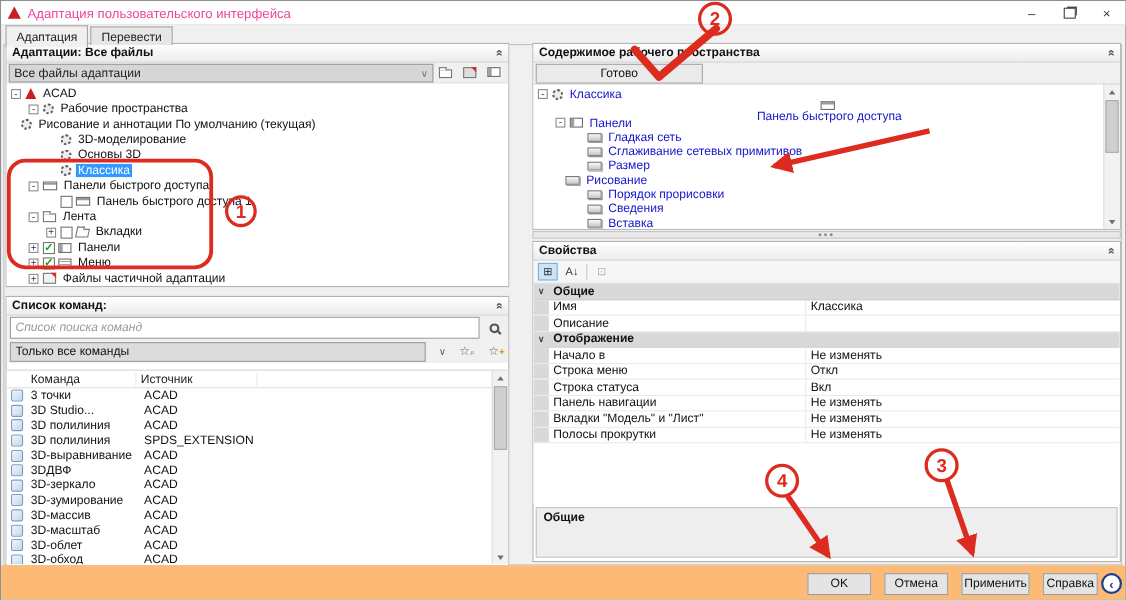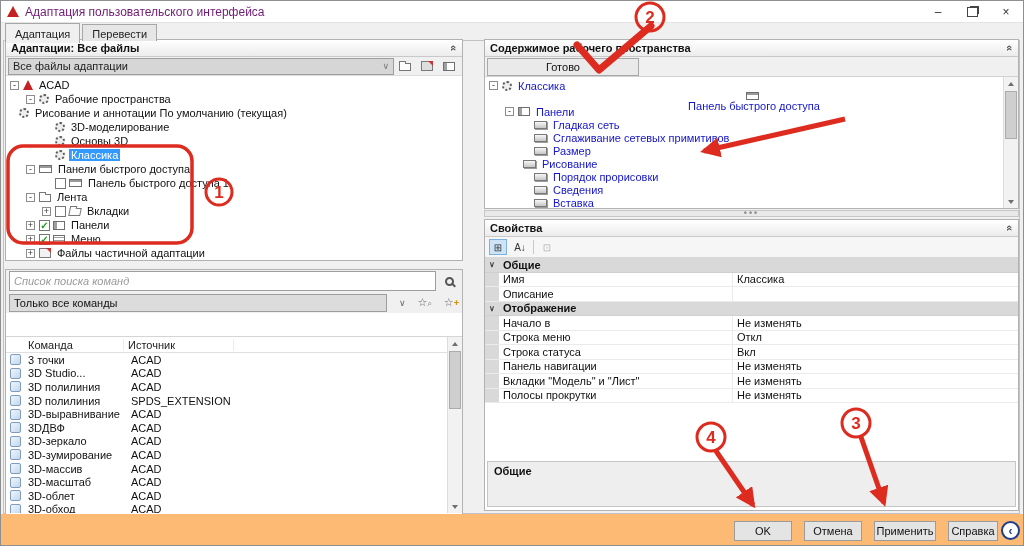--- a/index.html
+++ b/index.html
@@ -5,41 +5,41 @@
   html,body{margin:0;padding:0;}
   body{width:1024px;height:546px;position:relative;overflow:hidden;
        background:#f0f0f0;font-family:"Liberation Sans",sans-serif;font-size:11px;color:#111;}
   .dialog-frame{position:absolute;inset:0;border:1px solid #8f8f8f;box-sizing:border-box;}
 
   
   .titlebar{position:absolute;left:0;top:0;right:0;height:22px;background:#ffffff;
             display:flex;align-items:center;padding-left:6px;border-bottom:1px solid #e4e4e4;box-sizing:border-box;}
   .app-logo{width:0;height:0;border-left:6px solid transparent;border-right:6px solid transparent;
             border-bottom:11px solid #c62121;margin-right:6px;}
-  .title-text{font-size:12px;color:#701a75;}
+  .title-text{font-size:12px;color:#ec4899;}
   .win-controls{margin-left:auto;display:flex;height:100%;}
   .win-btn{width:34px;display:flex;align-items:center;justify-content:center;color:#333;font-size:12px;}
   .max-glyph{width:9px;height:8px;border:1px solid #444;box-shadow:2px -2px 0 -1px #444;}
 
   
   .tabs{position:absolute;left:4px;top:23px;height:17px;display:flex;gap:2px;z-index:5;}
   .tab{padding:1px 9px 0 9px;border:1px solid #a7a7a7;border-bottom:none;background:#e6e6e6;
        display:flex;align-items:center;color:#222;}
   .tab.active{background:#f0f0f0;height:18px;margin-top:-1px;font-weight:normal;}
   .tabpage{position:absolute;left:2px;top:39px;right:3px;bottom:31px;border:1px solid #c2c2c2;background:#f0f0f0;box-sizing:border-box;}
 
   
   .panel{position:absolute;border:1px solid #b2b2b2;background:#fff;box-sizing:border-box;}
   .phead{height:17px;background:linear-gradient(#ffffff,#ececec);border-bottom:1px solid #c9c9c9;
          display:flex;align-items:center;font-weight:bold;padding:0 5px;box-sizing:border-box;}
   .collapse{margin-left:auto;display:inline-block;transform:rotate(90deg);font-size:11px;color:#555;font-weight:bold;}
 
   
   #panel-adapt{left:4px;top:38px;width:458px;height:222px;}
-  .combo-row{height:19px;background:#f0f0f0;display:flex;align-items:center;padding:1px 2px;gap:3px;box-sizing:border-box;
+  .combo-row{height:19px;background:#f0f0f0;display:flex;padding:1px 2px;gap:3px;box-sizing:border-box;
              border-bottom:1px solid #dcdcdc;}
   .combo{flex:1;height:15px;background:#d6d6d6;border:1px solid #9e9e9e;display:flex;align-items:center;
          padding:0 4px;color:#222;}
   .combo .chev{margin-left:auto;color:#777;font-size:9px;}
   .mini-btn{width:19px;height:15px;display:flex;align-items:center;justify-content:center;}
   .tree-box{position:absolute;left:0;top:36px;right:0;bottom:0;background:#fff;overflow:hidden;padding-top:2px;}
   .trow{height:14px;display:flex;align-items:center;white-space:nowrap;}
   .trow .lbl{padding:0 2px;}
   .trow.sel .lbl{background:#3399ff;color:#fff;}
   .exp{width:9px;height:9px;border:1px solid #8c8c8c;background:#fff;font-size:9px;line-height:7px;
@@ -250,20 +250,24 @@
         </div>
         <div class="trow" style="padding-left: 20px;">
           <span class="exp">+</span>
           <span class="ico ic-cui"></span>
           <span class="lbl">Файлы частичной адаптации</span>
         </div>
       </div>
   </div>
 
   <div class="panel" id="panel-cmd">
+    <div class="phead">
+      <span>Список команд:</span>
+      <span class="collapse">«</span>
+    </div>
     <div class="search-row">
       <input class="search-input" placeholder="Список поиска команд" style="">
       <span class="mini-btn">
           <span class="lens"></span>
         </span>
     </div>
     <div class="filter-row">
       <div class="filter-combo">
         <span>Только все команды</span>
       </div>
@@ -406,21 +410,21 @@
         <div class="trow" style="padding-left: 36px;">
           <span class="exp-sp"></span>
           <span class="ico ic-p3d"></span>
           <span class="lbl">Сглаживание сетевых примитивов</span>
         </div>
         <div class="trow" style="padding-left: 36px;">
           <span class="exp-sp"></span>
           <span class="ico ic-p3d"></span>
           <span class="lbl">Размер</span>
         </div>
-        <div class="trow" style="padding-left: 25px;">
+        <div class="trow" style="padding-left: 16px;">
           <span class="exp-sp"></span>
           <span class="ico ic-p3d"></span>
           <span class="lbl">Рисование</span>
         </div>
         <div class="trow" style="padding-left: 36px;">
           <span class="exp-sp"></span>
           <span class="ico ic-p3d"></span>
           <span class="lbl">Порядок прорисовки</span>
         </div>
         <div class="trow" style="padding-left: 36px;">

